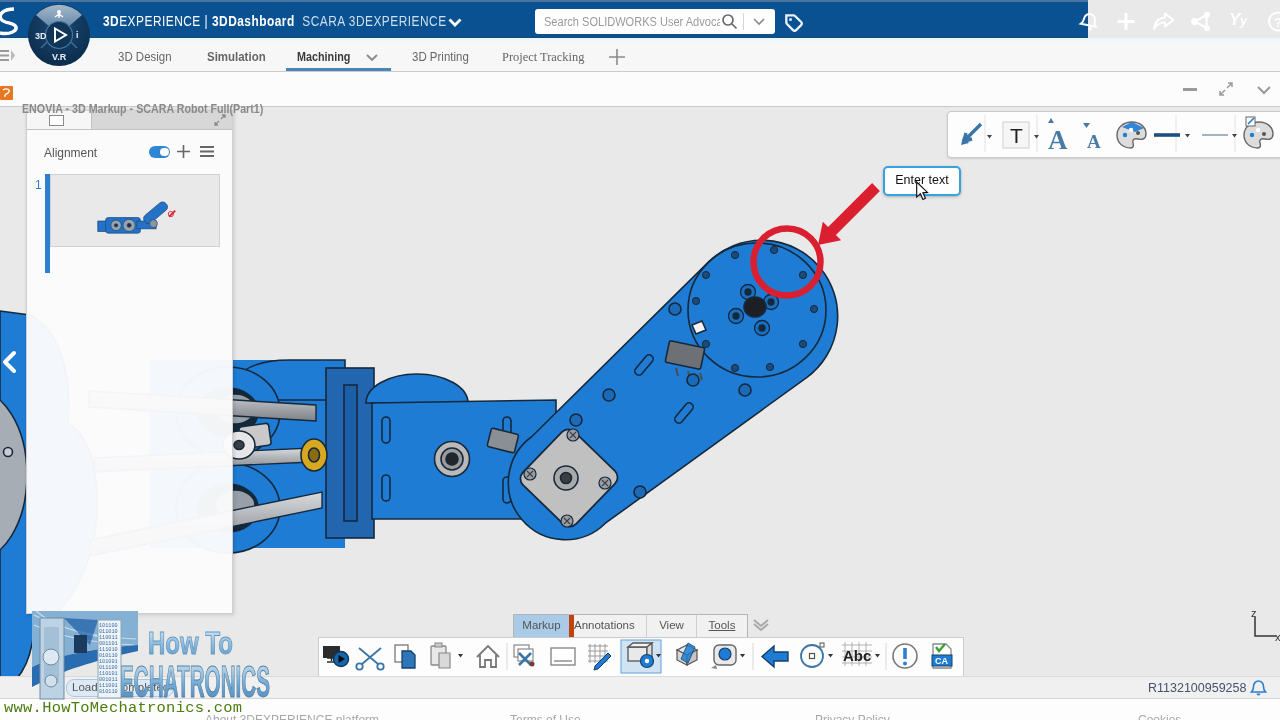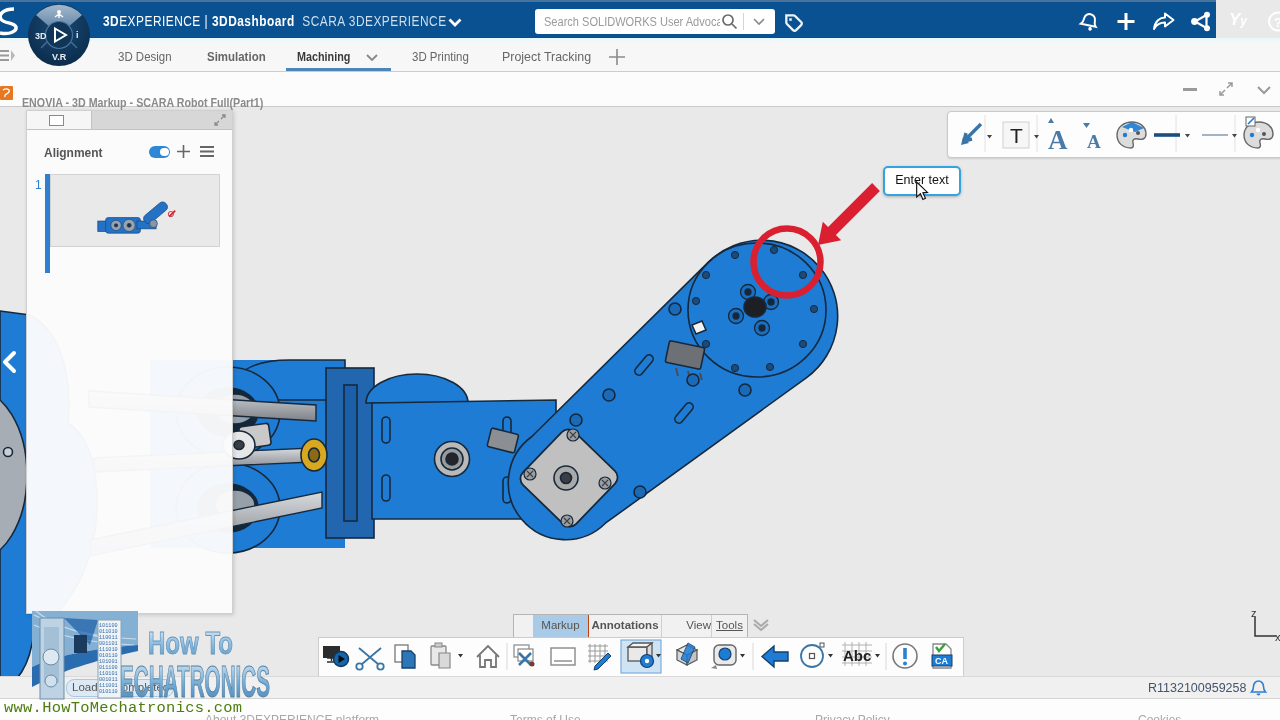--- a/index.html
+++ b/index.html
@@ -197,21 +197,21 @@
   </svg>
 
   <div class="abs" style="left:26px;top:110px;width:205px;height:502px;background:rgba(251,251,252,.97);border:1px solid #cfcfcf;box-shadow:1px 1px 4px rgba(0,0,0,.15);">
     <div class="abs" style="left:0;top:0;width:100%;height:18px;background:#d7d7d7;border-bottom:1px solid #c2c2c2;">
       <div class="abs" style="left:0;top:0;width:64px;height:18px;background:#f6f6f6;border-right:1px solid #c2c2c2;"></div>
       <div class="abs" style="left:22px;top:4px;width:13px;height:9px;border:1px solid #8a8a8a;background:#fff;"></div>
       <svg class="abs" style="right:6px;top:3px;" width="12" height="12" viewBox="0 0 12 12">
         <path d="M7,5 L11,1 M8,1 L11,1 L11,4 M5,7 L1,11 M1,8 L1,11 L4,11" stroke="#8a8a8a" stroke-width="1.3" fill="none"></path>
       </svg>
     </div>
-    <div class="abs" style="left:17px;top:34px;font-size:13px;font-weight:bold;color:#555;"><span class="cx" style="transform:scaleX(0.92);">Alignment</span></div>
+    <div class="abs" style="left:17px;top:34px;font-size:13px;font-weight:normal;color:#555;"><span class="cx" style="transform:scaleX(0.92);">Alignment</span></div>
     <div class="abs" style="left:122px;top:35px;width:21px;height:11.5px;background:#2e86d6;border-radius:6px;"></div>
     <div class="abs" style="left:133px;top:36.5px;width:8.5px;height:8.5px;background:#fff;border-radius:50%;"></div>
     <svg class="abs" style="left:149px;top:33px;" width="15" height="15" viewBox="0 0 15 15">
         <path d="M7.5,1 L7.5,14 M1,7.5 L14,7.5" stroke="#666" stroke-width="1.6"></path>
       </svg>
     <svg class="abs" style="left:173px;top:34px;" width="14" height="13" viewBox="0 0 14 13">
         <path d="M0,2 L14,2 M0,6.5 L14,6.5 M0,11 L14,11" stroke="#666" stroke-width="1.8"></path>
       </svg>
 
     <div class="abs" style="left:8px;top:67px;font-size:12px;color:#2d7fd0;">1</div>
@@ -231,23 +231,23 @@
         </g>
         <g transform="translate(12,6) scale(0.87)">
             <path d="M122,41 L129,34" stroke="#d42030" stroke-width="2"></path>
         <circle cx="124" cy="38" r="3" fill="none" stroke="#d42030" stroke-width="1"></circle>
           </g>
       </svg>
     </div>
   </div>
 
   <div class="abs" style="left:513px;top:614px;width:233px;height:22px;background:#f1f1f1;border:1px solid #b5b5b5;display:flex;font-size:11.5px;color:#555;">
-    <div style="width:55px;background:#a9cbe7;border-right:1px solid #c2410c;text-align:center;line-height:21px;margin-left:19px;">Markup</div>
-    <div style="width:72px;border-right:1px solid #cfcfcf;text-align:center;line-height:21px;font-weight:bold;">Annotations</div>
-    <div style="width:49px;border-right:1px solid #cfcfcf;text-align:right;line-height:21px;">View</div>
+    <div style="width:55px;background:#a9cbe7;border-right:5px solid #c2410c;text-align:center;line-height:21px;">Markup</div>
+    <div style="width:72px;border-right:1px solid #cfcfcf;line-height:21px;">Annotations</div>
+    <div style="width:49px;border-right:1px solid #cfcfcf;text-align:center;line-height:21px;">View</div>
     <div style="flex:1;text-align:center;line-height:21px;text-decoration:underline;">Tools</div>
   </div>
   <svg class="abs" style="left:752px;top:618px;" width="18" height="14" viewBox="0 0 18 14">
     <path d="M2,2 L9,8 L16,2 M2,6 L9,12 L16,6" fill="none" stroke="#aaa" stroke-width="2"></path>
   </svg>
 
   <div class="abs" style="left:318px;top:637px;width:644px;height:39px;background:#fdfdfd;border:1px solid #cccccc;"></div>
   <svg class="abs" style="left:318px;top:637px;" width="644" height="39" viewBox="0 0 644 39">
 
     <g stroke="#d8d8d8" stroke-width="1">
@@ -401,21 +401,21 @@
     </svg>
   </div>
   <div class="abs" style="left:4px;top:699px;font-family:'Liberation Mono',monospace;font-size:15.4px;color:#4d7c0f;letter-spacing:0.3px;">www.HowToMechatronics.com</div>
 
   <svg class="abs" style="left:1240px;top:605px;" width="40" height="40" viewBox="0 0 40 40">
     <path d="M15,12 L15,31 L36,31" fill="none" stroke="#333" stroke-width="1.5"></path>
     <text x="11" y="12" font-size="11" fill="#333">z</text>
     <text x="35" y="36" font-size="11" fill="#333">x</text>
   </svg>
 
-  <div class="abs" style="left:0;top:0;width:1216px;height:38px;background:#0a5191;border-top:2px solid #4a749e;border-bottom:1.5px solid #1d4a6e;box-sizing:border-box;">
+  <div class="abs" style="left:0;top:0;width:1088px;height:38px;background:#0a5191;border-top:2px solid #4a749e;border-bottom:1.5px solid #1d4a6e;box-sizing:border-box;">
     <svg class="abs" style="left:0;top:4px;" width="30" height="33" viewBox="0 0 30 33">
       <path d="M14,3 C4,3 -2,8 1,13 C4,18 14,16 16,21 C17,25 10,29 0,27" fill="none" stroke="#fff" stroke-width="3.4"></path>
     </svg>
     <div class="abs" style="left:103px;top:11px;font-size:14.5px;color:#fff;"><span class="cx" style="transform:scaleX(0.82);letter-spacing:0.6px;"><b>3D</b>EXPERIENCE | <b>3DDashboard</b>&nbsp; <span style="color:#cfdfee">SCARA 3DEXPERIENCE</span></span></div>
     <svg class="abs" style="left:448px;top:16px;" width="14" height="9" viewBox="0 0 14 9">
         <path d="M1.5,1.5 L7,7 L12.5,1.5" fill="none" stroke="#fff" stroke-width="2.8"></path>
       </svg>
     <div class="abs" style="left:535px;top:7px;width:240px;height:25px;background:#fff;border-radius:3px;">
       <div class="abs" style="left:9px;top:6px;font-size:12px;color:#9a9a9a;width:176px;overflow:hidden;white-space:nowrap;"><span class="cx" style="transform:scaleX(0.92)">Search SOLIDWORKS User Advocac</span></div>
       <svg class="abs" style="left:186px;top:4px;" width="17" height="17" viewBox="0 0 17 17">
@@ -463,21 +463,21 @@
         <path d="M11,2 L15,7.5 L11,13 Z" fill="#b9b9b9"></path>
       </svg>
     <div class="abs" style="left:118px;top:11px;"><span class="cx" style="transform:scaleX(0.85)">3D Design</span></div>
     <div class="abs" style="left:207px;top:11px;font-weight:bold;"><span class="cx" style="transform:scaleX(0.85)">Simulation</span></div>
     <div class="abs" style="left:297px;top:11px;font-weight:bold;color:#3a3a3a;"><span class="cx" style="transform:scaleX(0.8)">Machining</span></div>
     <svg class="abs" style="left:366px;top:16px;" width="12" height="8" viewBox="0 0 12 8">
         <path d="M1,1 L6,6 L11,1" fill="none" stroke="#888" stroke-width="1.8"></path>
       </svg>
     <div class="abs" style="left:286px;top:29.5px;width:105px;height:3.5px;background:#4a86b8;"></div>
     <div class="abs" style="left:412px;top:11px;"><span class="cx" style="transform:scaleX(0.85)">3D Printing</span></div>
-    <div class="abs" style="left:502px;top:11px;"><span class="cx" style="transform:scaleX(0.92)">Project Tracking</span></div>
+    <div class="abs" style="left:502px;top:11px;font-family:Liberation Serif, serif;"><span class="cx" style="transform:scaleX(0.92)">Project Tracking</span></div>
     <svg class="abs" style="left:608px;top:10px;" width="18" height="18" viewBox="0 0 18 18">
         <path d="M9,1 L9,17 M1,9 L17,9" stroke="#8a8a8a" stroke-width="1.6"></path>
       </svg>
   </div>
 
   <svg class="abs" style="left:27px;top:4px;" width="64" height="62" viewBox="0 0 64 62">
     <defs>
       <radialGradient id="cmp" cx="0.5" cy="0.35" r="0.75">
         <stop offset="0" stop-color="#1b4a74"></stop>
         <stop offset="0.7" stop-color="#0e3254"></stop>
@@ -499,21 +499,21 @@
       <path d="M28,13 l4,-3 4,3 M32,10 l0,4" stroke="#fff" stroke-width="1.4" fill="none"></path>
     <path d="M14,44 L20,38 M50,44 L44,38" stroke="#3f6b93" stroke-width="1.5"></path>
   </svg>
 
   <div class="abs" style="left:0;top:72px;width:1280px;height:35px;background:#fcfcfc;border-bottom:1px solid #c9c9c9;box-sizing:border-box;">
     <div class="abs" style="left:0;top:14px;width:13px;height:14px;background:#e87722;border-radius:1px;">
       <svg width="13" height="14" viewBox="0 0 13 14">
           <path d="M3,4 C7,1.5 11,4 8.5,6.5 C6,9 4,8 5,11" fill="none" stroke="#fff" stroke-width="1.4"></path>
         </svg>
     </div>
-    <div class="abs" style="left:22px;top:24px;font-size:12px;font-weight:bold;color:#8a8a8c;"><span class="cx" style="transform:scaleX(0.89)">ENOVIA - 3D Markup - SCARA Robot Full(Part1)</span></div>
+    <div class="abs" style="left:22px;top:30px;font-size:12px;font-weight:bold;color:#8a8a8c;"><span class="cx" style="transform:scaleX(0.89)">ENOVIA - 3D Markup - SCARA Robot Full(Part1)</span></div>
     <div class="abs" style="left:1183px;top:16px;width:14px;height:2.5px;background:#9a9a9a;"></div>
     <svg class="abs" style="left:1219px;top:10px;" width="14" height="14" viewBox="0 0 14 14">
         <path d="M8,6 L13,1 M9,1 L13,1 L13,5 M6,8 L1,13 M1,9 L1,13 L5,13" stroke="#9a9a9a" stroke-width="1.5" fill="none"></path>
       </svg>
     <svg class="abs" style="left:1257px;top:14px;" width="14" height="9" viewBox="0 0 14 9">
         <path d="M1,1 L7,7 L13,1" fill="none" stroke="#9a9a9a" stroke-width="2"></path>
       </svg>
   </div>
 
 </div>

